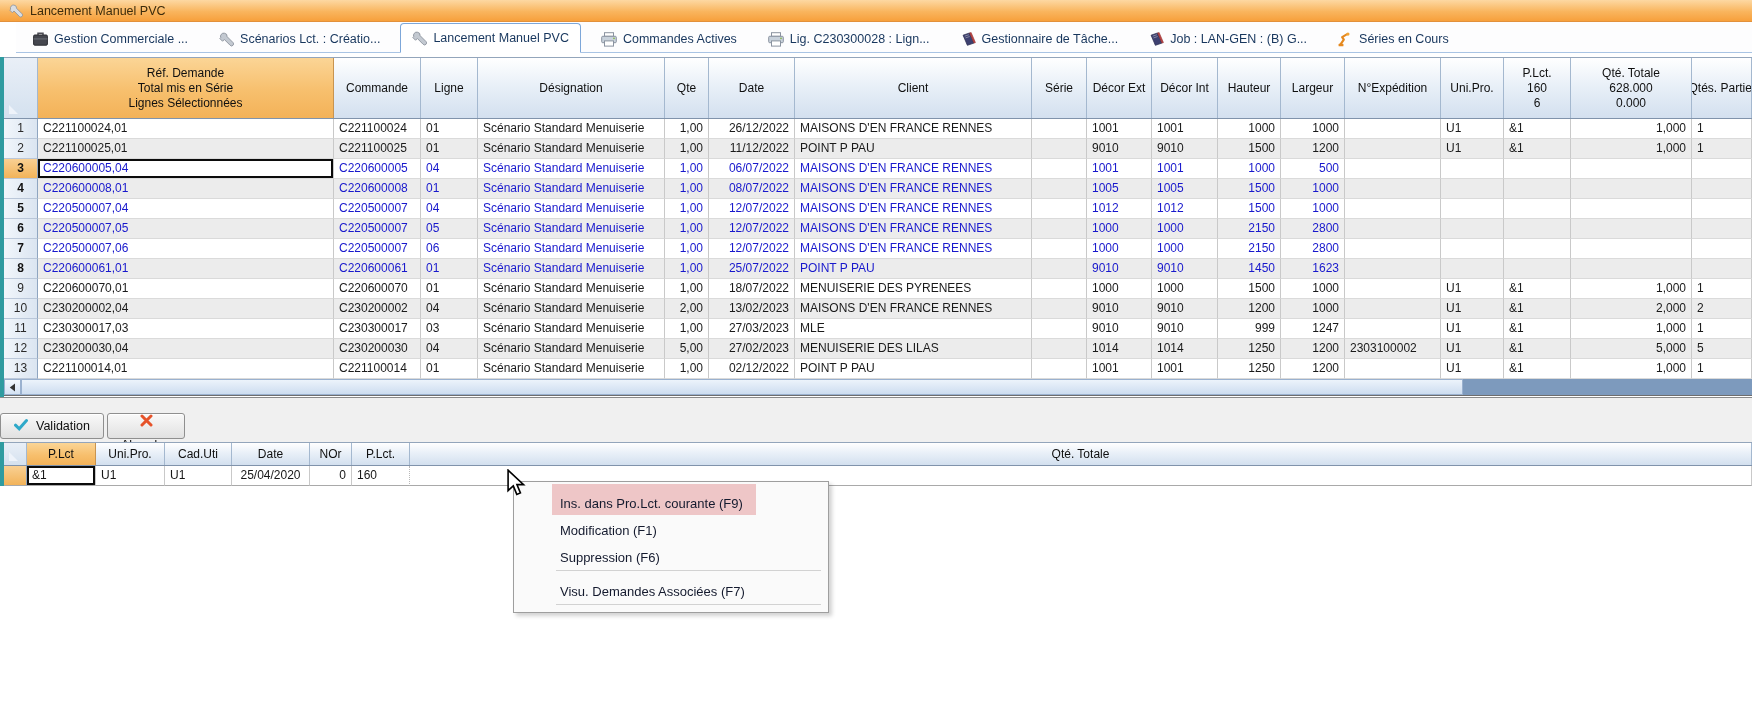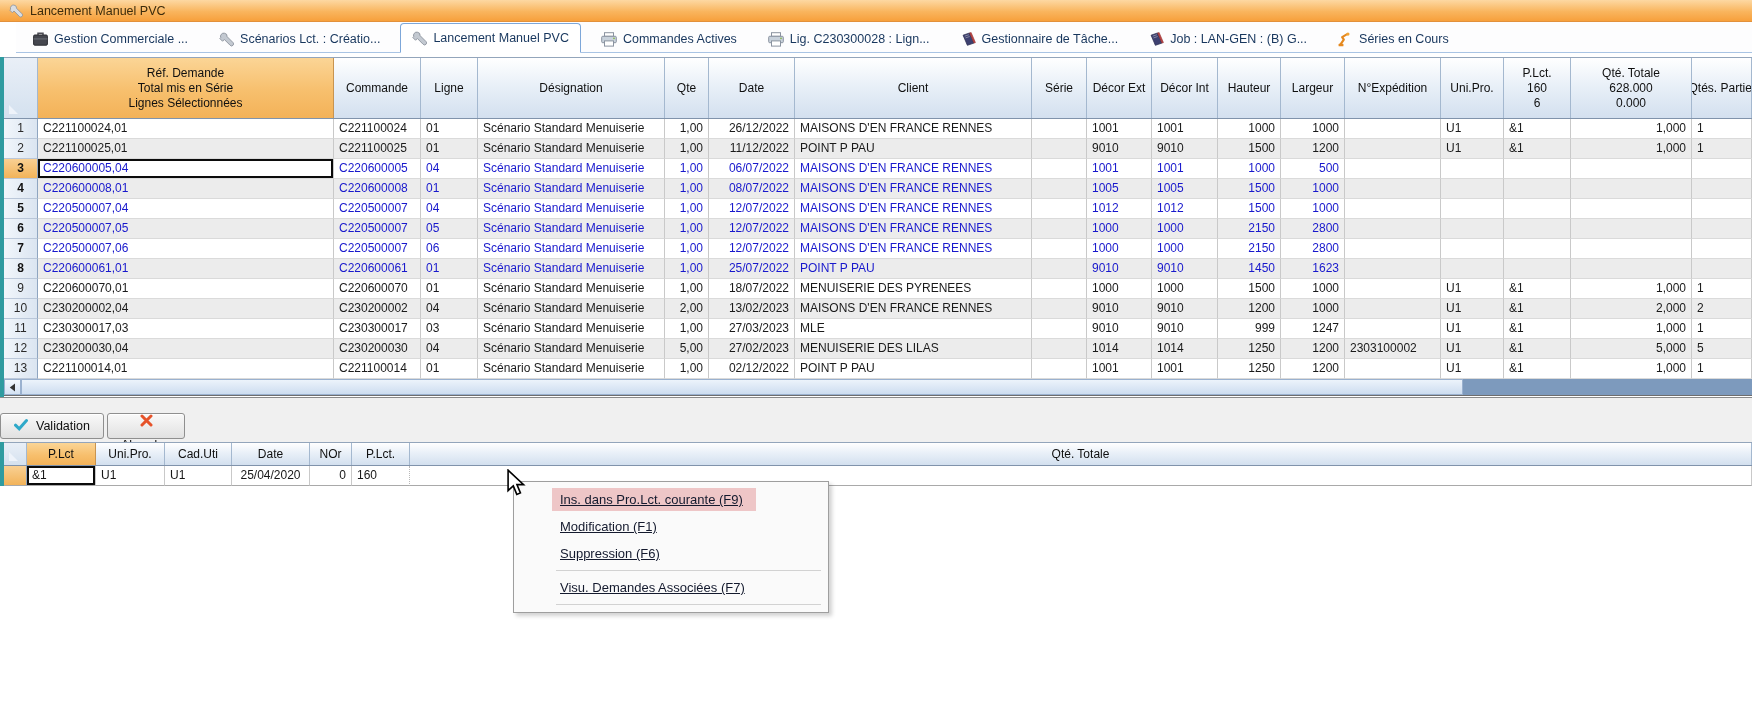--- a/index.html
+++ b/index.html
@@ -99,21 +99,21 @@
   .cell.selcell2{box-shadow:inset 0 0 0 2px #0b0b0b;}
   .cell.dotted{border-right:1px dotted #b8b8b8;}
   
   .menu{
     position:absolute;left:513px;top:481px;width:316px;box-sizing:border-box;
     background:#fafafa;border:1px solid #9e9e9e;box-shadow:3px 3px 4px rgba(0,0,0,.18);
     padding:4px 2px;z-index:10;
   }
   .mitem{display:flex;align-items:center;height:27px;font-size:13px;color:#141a2e;cursor:default;}
   .mgut{width:36px;flex:none;display:flex;align-items:center;justify-content:center;}
-  .mlabel{padding:4px 13px 4px 8px;white-space:nowrap;text-decoration:underline;}
+  .mlabel{padding:12px 13px 4px 8px;white-space:nowrap;}
   .mitem.hl .mlabel{background:var(--menu-highlight,#eec6c7);}
   .msep{height:1px;background:#d2d2d2;margin:3px 5px 3px 40px;}
   .mcheck{width:21px;height:21px;background:#a2d5f0;display:flex;align-items:center;justify-content:center;}
   
   .cursor{position:absolute;left:506px;top:469px;z-index:20;pointer-events:none;}
 </style>
 </head>
 <body>
 
 <div class="titlebar">

